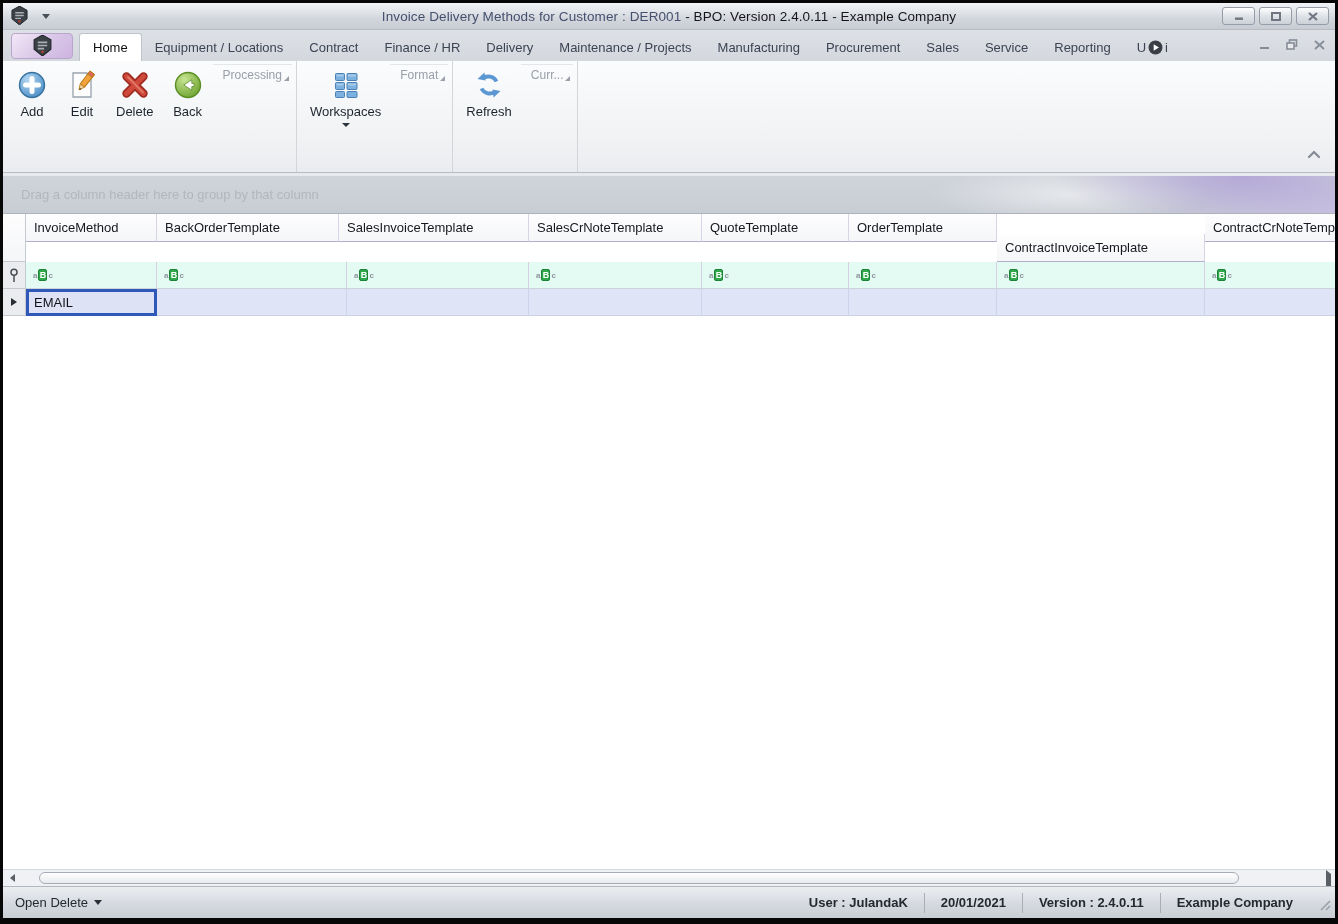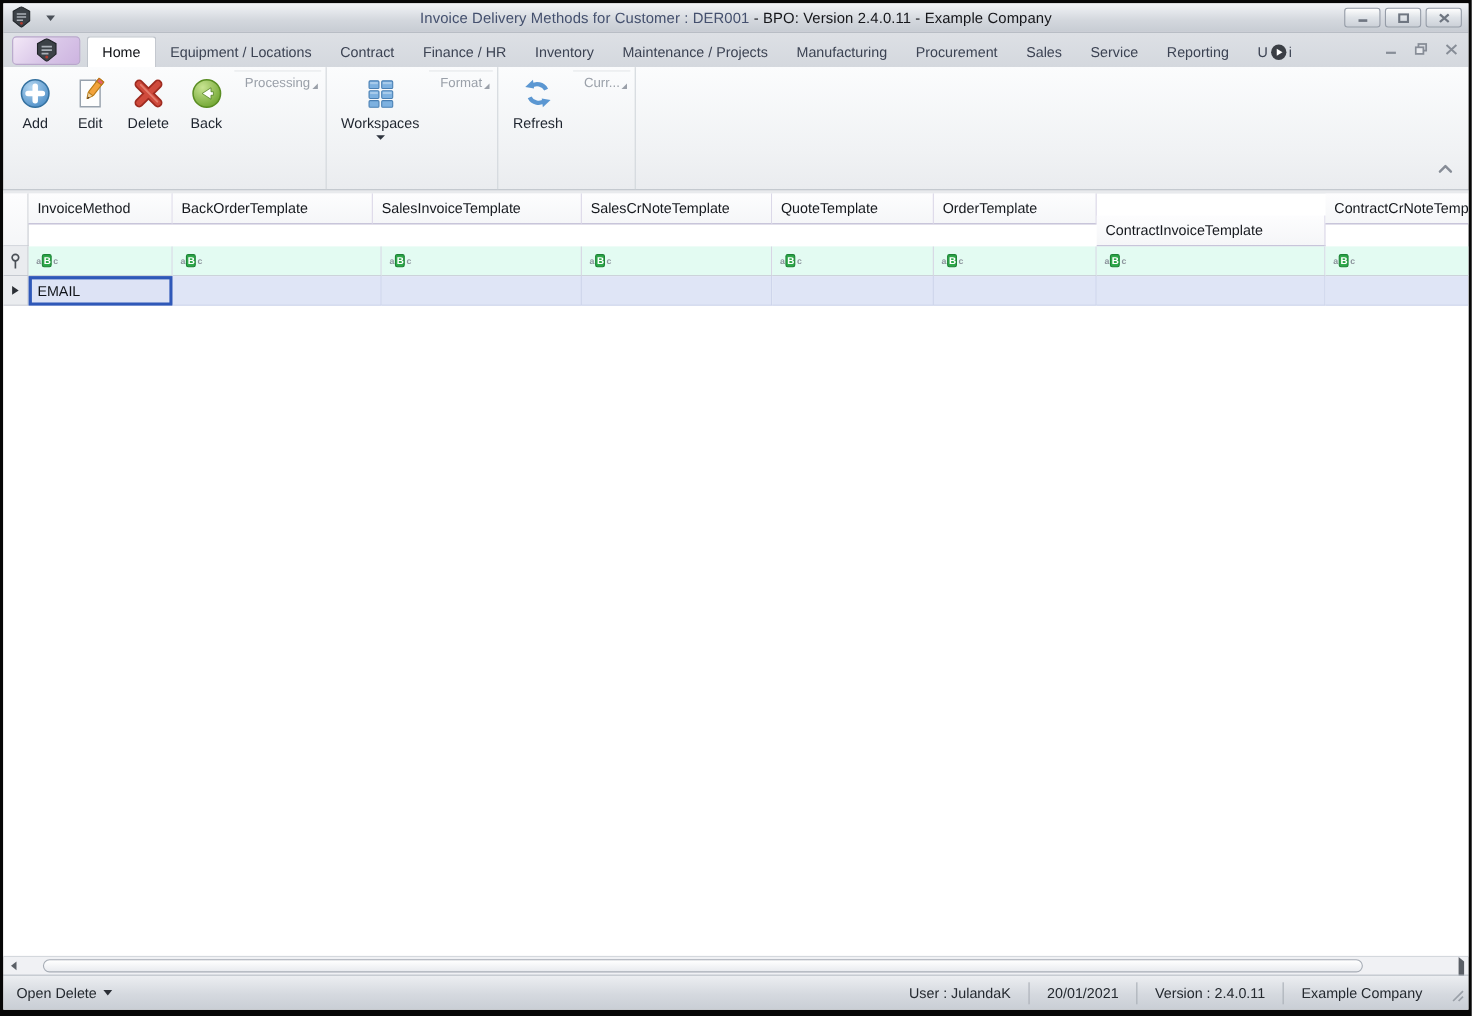--- a/index.html
+++ b/index.html
@@ -126,21 +126,21 @@
   
   .statusbar{
     height:32px;flex:0 0 32px;
     background:linear-gradient(#eceef1,#d5d9df 55%,#c9ced5);
     border-top:1px solid #b2b8c0;
     display:flex;align-items:center;font-size:13px;color:#24292f;position:relative;
   }
   .open-windows{display:flex;align-items:center;gap:6px;padding-left:12px;cursor:default;}
   .ow-arrow{width:0;height:0;border-left:4px solid transparent;border-right:4px solid transparent;border-top:5px solid #2b2f36;}
   .status-right{margin-left:auto;display:flex;align-items:center;height:100%;margin-right:26px;}
-  .status-item{padding:0 16px;display:flex;align-items:center;height:100%;}
+  .status-item{padding:0 16px;display:flex;align-items:center;height:100%;font-weight:bold;}
   .status-sep{width:1px;height:20px;background:#a9aeb6;}
   .grip{position:absolute;right:4px;bottom:4px;}
   .icon-wrap{display:flex;align-items:center;justify-content:center;}
 </style>
 </head>
 <body>
 
 <div class="frame">
 
   <div class="titlebar">
@@ -193,21 +193,21 @@
         <div class="tab">
           <span>Equipment / Locations</span>
         </div>
         <div class="tab">
           <span>Contract</span>
         </div>
         <div class="tab">
           <span>Finance / HR</span>
         </div>
         <div class="tab">
-          <span>Inventory</span>
+          <span>Delivery</span>
         </div>
         <div class="tab">
           <span>Maintenance / Projects</span>
         </div>
         <div class="tab">
           <span>Manufacturing</span>
         </div>
         <div class="tab">
           <span>Procurement</span>
         </div>
@@ -361,20 +361,23 @@
         </div>
       </div>
       <span class="ribbon-collapse">
       <svg width="18" height="12" viewBox="0 0 18 12">
           <path d="M4 9 L9 4 L14 9" fill="none" stroke="#868c96" stroke-width="2.2" stroke-linejoin="round" stroke-linecap="round"></path>
         </svg>
     </span>
   </div>
 
   <div class="grid-area">
+    <div class="groupby-band">
+      <span>Drag a column header here to group by that column</span>
+    </div>
     <div class="gridrow" id="hdr-row">
       <div class="ind-cell" style="background:linear-gradient(#fdfdfe,#f5f6f8);"></div>
     <div class="hdr-cell" style="flex: 0 0 131px; width: 131px;">InvoiceMethod</div>
         <div class="hdr-cell" style="flex: 0 0 182px; width: 182px;">BackOrderTemplate</div>
         <div class="hdr-cell" style="flex: 0 0 190px; width: 190px;">SalesInvoiceTemplate</div>
         <div class="hdr-cell" style="flex: 0 0 173px; width: 173px;">SalesCrNoteTemplate</div>
         <div class="hdr-cell" style="flex: 0 0 147px; width: 147px;">QuoteTemplate</div>
         <div class="hdr-cell" style="flex: 0 0 148px; width: 148px;">OrderTemplate</div>
         <div class="hdr-cell" style="flex: 0 0 208px; width: 208px; margin-top: 20px;">ContractInvoiceTemplate</div>
         <div class="hdr-cell" style="flex: 1 1 0px; min-width: 0px; border-right: none;">ContractCrNoteTemplate</div>

